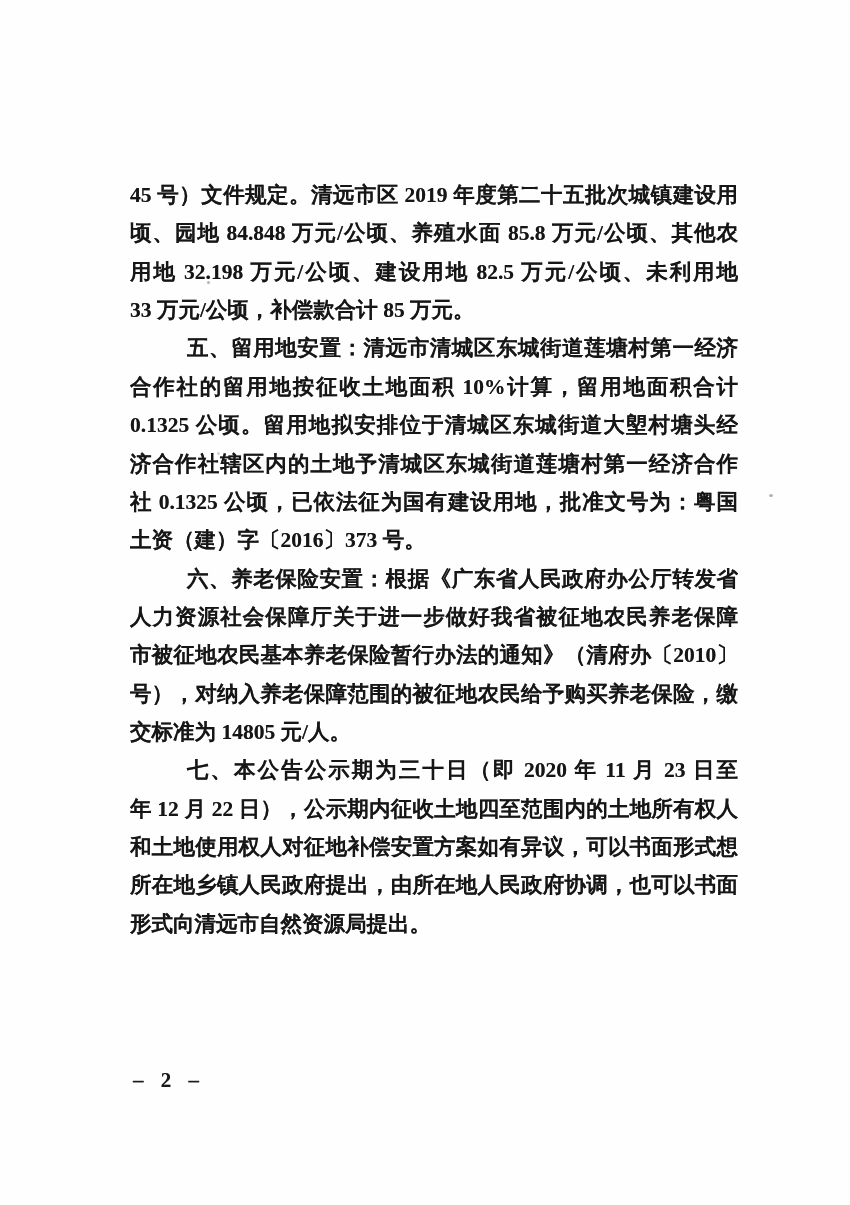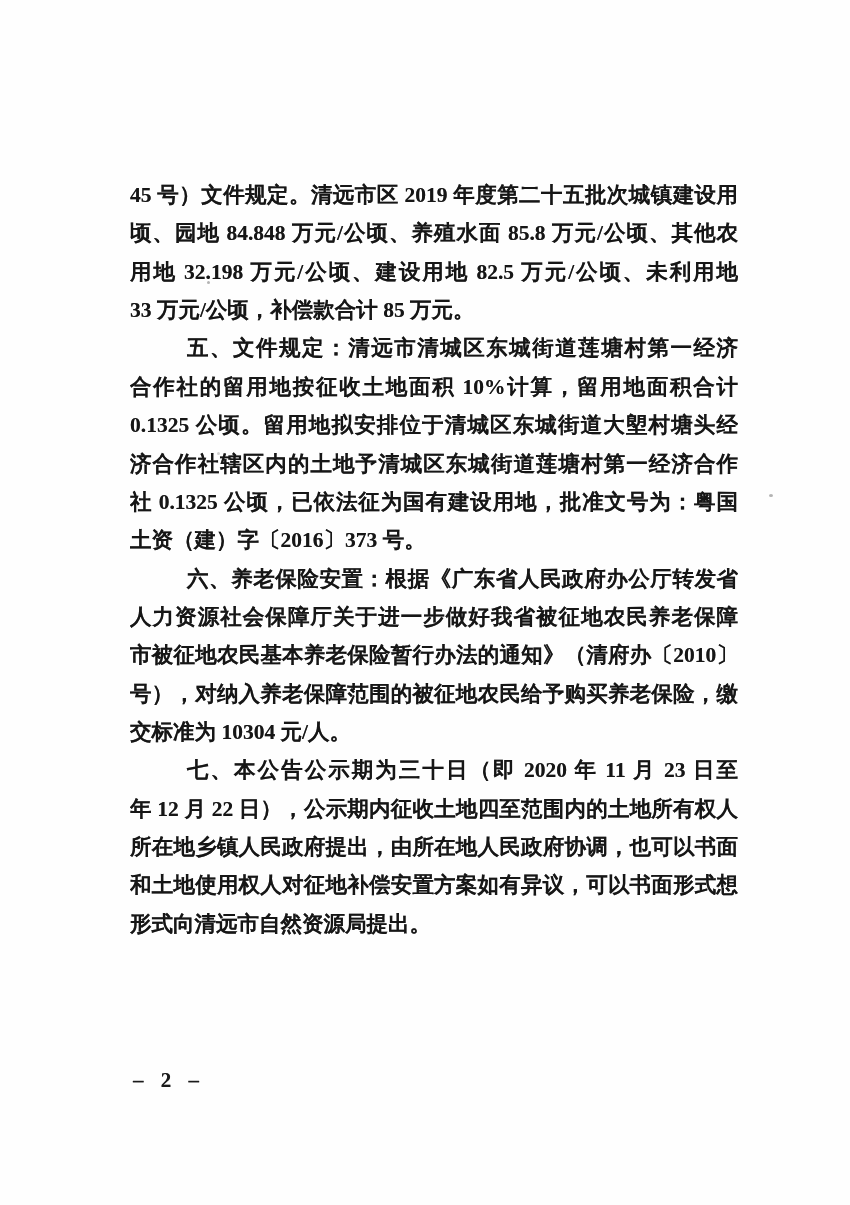--- a/index.html
+++ b/index.html
@@ -71,41 +71,41 @@
   <div class="textblock">
 
     <div class="paragraph">
       <div class="line">45 号）文件规定。清远市区 2019 年度第二十五批次城镇建设用</div>
       <div class="line">顷、园地 84.848 万元/公顷、养殖水面 85.8 万元/公顷、其他农</div>
       <div class="line">用地 32.198 万元/公顷、建设用地 82.5 万元/公顷、未利用地</div>
       <div class="line end">33 万元/公顷，补偿款合计 85 万元。</div>
     </div>
 
     <div class="paragraph">
-      <div class="line indent">五、文件规定：清远市清城区东城街道莲塘村第一经济</div>
+      <div class="line indent">五、留用地安置：清远市清城区东城街道莲塘村第一经济</div>
       <div class="line">合作社的留用地按征收土地面积 10%计算，留用地面积合计</div>
       <div class="line">0.1325 公顷。留用地拟安排位于清城区东城街道大塱村塘头经</div>
       <div class="line">济合作社辖区内的土地予清城区东城街道莲塘村第一经济合作</div>
       <div class="line">社 0.1325 公顷，已依法征为国有建设用地，批准文号为：粤国</div>
       <div class="line end">土资（建）字〔2016〕373 号。</div>
     </div>
 
     <div class="paragraph">
       <div class="line indent">六、养老保险安置：根据《广东省人民政府办公厅转发省</div>
       <div class="line">人力资源社会保障厅关于进一步做好我省被征地农民养老保障</div>
       <div class="line">市被征地农民基本养老保险暂行办法的通知》（清府办〔2010〕5</div>
       <div class="line">号），对纳入养老保障范围的被征地农民给予购买养老保险，缴</div>
-      <div class="line end">交标准为 10304 元/人。</div>
+      <div class="line end">交标准为 14805 元/人。</div>
     </div>
 
     <div class="paragraph">
       <div class="line indent">七、本公告公示期为三十日（即 2020 年 11 月 23 日至 2020</div>
       <div class="line">年 12 月 22 日），公示期内征收土地四至范围内的土地所有权人</div>
+      <div class="line">和土地使用权人对征地补偿安置方案如有异议，可以书面形式想</div>
       <div class="line">所在地乡镇人民政府提出，由所在地人民政府协调，也可以书面</div>
-      <div class="line">和土地使用权人对征地补偿安置方案如有异议，可以书面形式想</div>
       <div class="line end">形式向清远市自然资源局提出。</div>
     </div>
 
   </div>
 
   <div class="pagenum">– 2 –</div>
 
   <div class="speck s1"></div>
   <div class="speck s2"></div>
   <div class="speck s3"></div>

